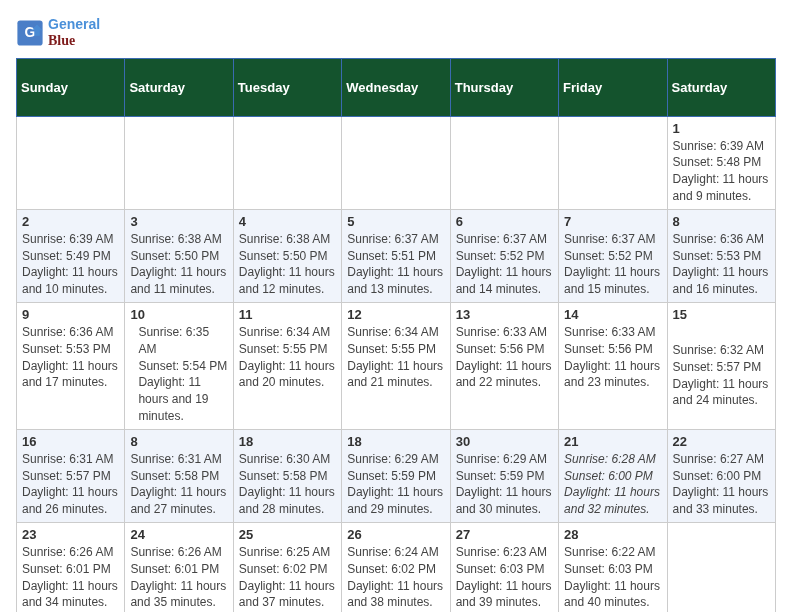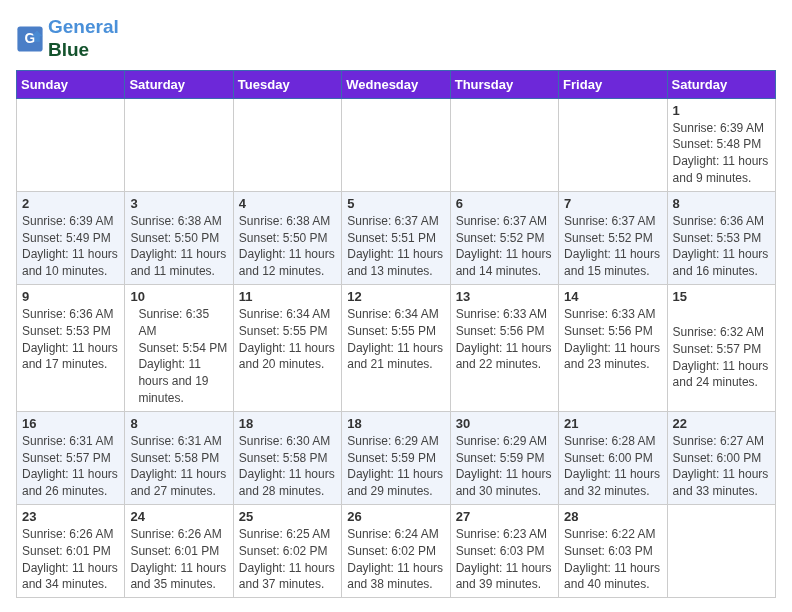--- a/index.html
+++ b/index.html
@@ -15,21 +15,21 @@
       align-items: flex-start;
       justify-content: space-between;
       margin-bottom: 4px;
     }
     .logo {
       display: flex;
       align-items: center;
       gap: 4px;
     }
     .logo-text {
-      font-size: 19px;
+      font-size: 14px;
       font-weight: bold;
       color: #333;
       line-height: 1.2;
     }
     .logo-text span {
       color: #4a90d9;
     }
     .logo-icon {
       width: 28px;
       height: 28px;
@@ -47,24 +47,24 @@
       font-size: 15px;
       color: #333;
       margin-top: 2px;
     }
     .calendar-table {
       width: 100%;
       border-collapse: collapse;
       margin-top: 8px;
     }
     .calendar-table th {
-      background: #6d28d9;
+      background: #14532d;
       color: #fff;
       font-size: 13px;
-      padding: 6px 4px;
+      padding: 21px 4px;
       text-align: left;
       border: 1px solid #3a6ab0;
     }
     .calendar-table td {
       border: 1px solid #ccc;
       vertical-align: top;
       padding: 4px 5px;
       width: 108px;
       min-height: 80px;
       font-size: 10.5px;
@@ -96,21 +96,21 @@
 
 <div class="header-top">
   <div class="logo">
     <svg class="logo-icon" viewBox="0 0 40 40">
       <rect x="2" y="2" width="36" height="36" rx="4" fill="#4a7ec7"></rect>
       <text x="20" y="26" text-anchor="middle" fill="white" font-size="20" font-weight="bold">G</text>
       <polygon points="30,8 38,16 34,16 34,24 26,24 26,16 22,16" fill="#4a90d9" opacity="0.7"></polygon>
     </svg>
     <div class="logo-text">
       <div><span>General</span></div>
-      <div style="color:#14532d;">Blue</div>
+      <div style="color:#7f1d1d;font-family:Liberation Serif, serif;">Blue</div>
     </div>
   </div>
   <div class="title-section">
     <div class="calendar-title"></div>
     <div class="calendar-subtitle"></div>
   </div>
 </div>
 
 <table class="calendar-table">
   <thead>
@@ -253,21 +253,21 @@
 Daylight: 11 hours and 29 minutes.</div>
         </td>
         <td>
           <div class="day-number">30</div>
           <div class="day-info" style="white-space: pre-line;">Sunrise: 6:29 AM
 Sunset: 5:59 PM
 Daylight: 11 hours and 30 minutes.</div>
         </td>
         <td>
           <div class="day-number">21</div>
-          <div class="day-info" style="white-space: pre-line;">Sunrise: 6:28 AM
+          <div class="day-info" style="white-space: pre-line; font-style: italic;">Sunrise: 6:28 AM
 Sunset: 6:00 PM
 Daylight: 11 hours and 32 minutes.</div>
         </td>
         <td>
           <div class="day-number">22</div>
           <div class="day-info" style="white-space: pre-line;">Sunrise: 6:27 AM
 Sunset: 6:00 PM
 Daylight: 11 hours and 33 minutes.</div>
         </td>
       </tr>

